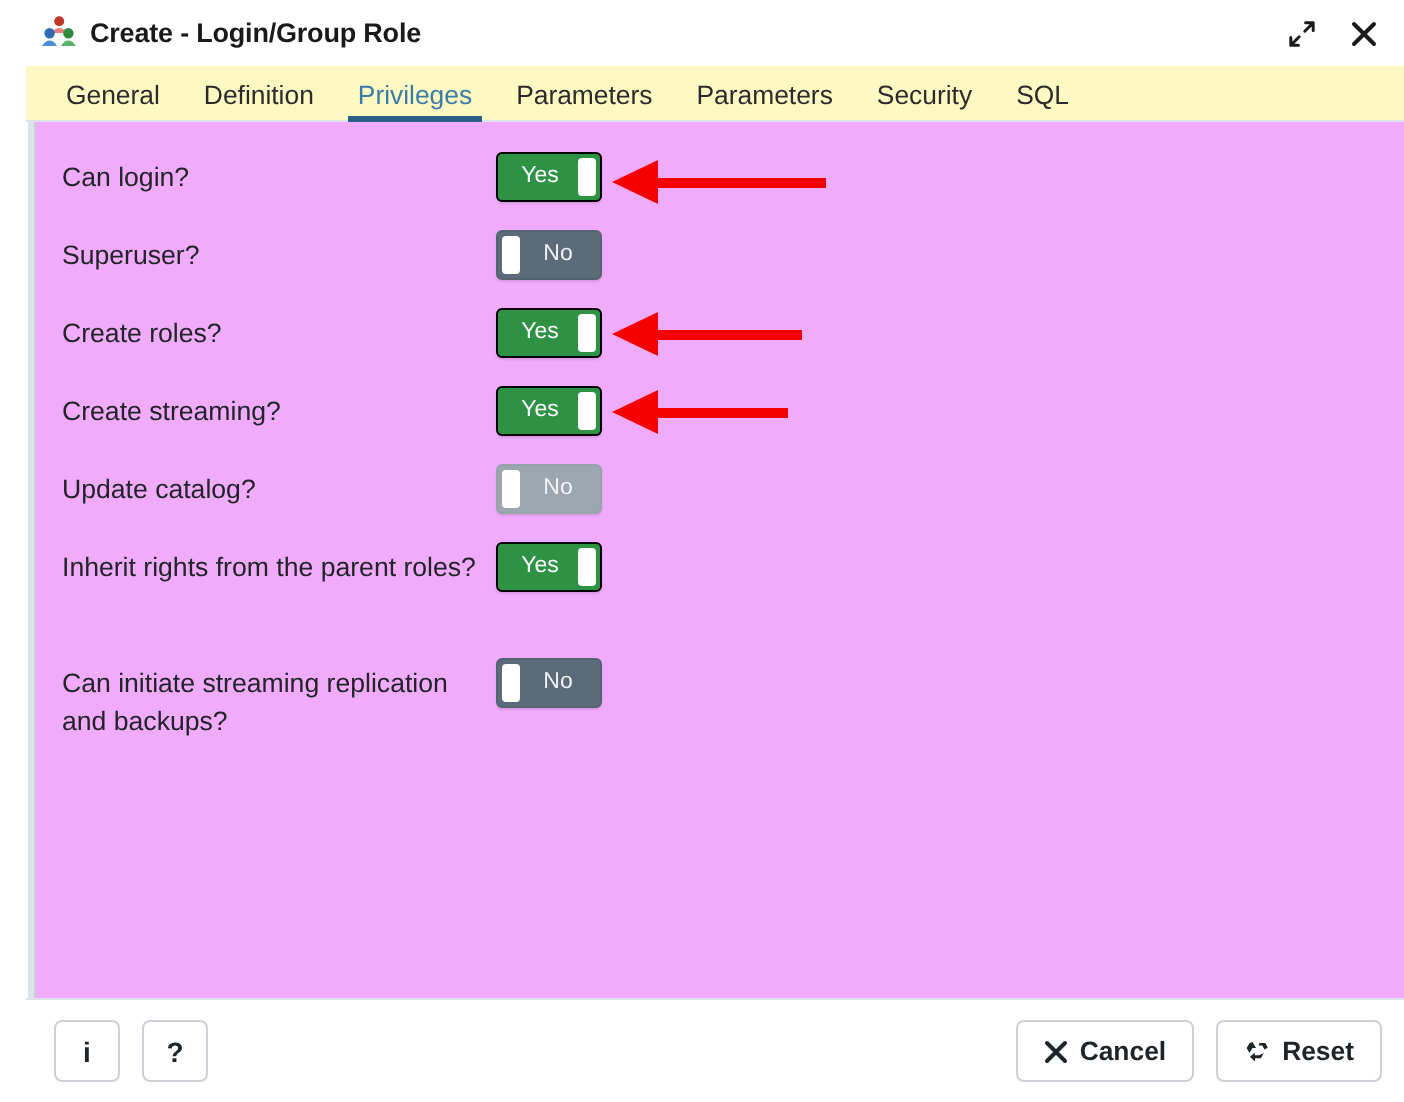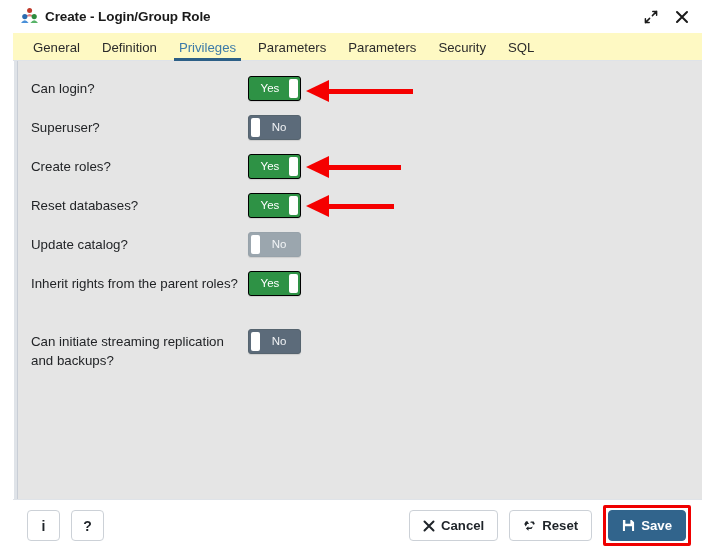--- a/index.html
+++ b/index.html
@@ -98,21 +98,21 @@
     right: 6px;
     bottom: -1px;
     height: 3px;
     background: #2c5f86;
   }
 
   
   .content-wrap {
     flex: 1 1 auto;
     position: relative;
-    background: #e5e5e5;
+    background: #f0abfc;
     border-left: 1px solid #ffffff;
     overflow: hidden;
   }
   .content-wrap::before {
     content: "";
     position: absolute;
     left: 0; top: 0; bottom: 0;
     width: 3px;
     background: #dfe3e8;
   }
@@ -350,21 +350,21 @@
             <span class="knob"></span>
           </div>
         </div>
         <div class="arrow" style="left:292px; top:3px; width:95px;">
           <span class="shaft" style="left:20px; right:0;"></span>
           <span class="head"></span>
         </div>
       </div>
 
       <div class="row">
-        <div class="row-label">Reset databases?</div>
+        <div class="row-label">Create streaming?</div>
         <div class="row-control">
           <div class="toggle yes">
             <span class="t-label">Yes</span>
             <span class="knob"></span>
           </div>
         </div>
         <div class="arrow" style="left:292px; top:3px; width:88px;">
           <span class="shaft" style="left:20px; right:0;"></span>
           <span class="head"></span>
         </div>
@@ -424,28 +424,16 @@
       <div class="btn">
         <span class="ico">
           <svg width="13" height="13" viewBox="0 0 16 16">
             <path d="M5.2 2.4 L7.4 6.2 L5.2 6.2 L3.4 9.2 L1.6 6.2 L3.4 3.2 Z" fill="#1f2429"></path>
             <path d="M9.6 3.0 L13.2 3.0 L14.6 6.0 L12.6 7.0 L11.2 4.6 L9.0 4.6 Z" fill="#1f2429"></path>
             <path d="M12.2 9.2 L10.4 12.4 L6.8 12.4 L6.8 14.4 L3.6 11.6 L6.6 9.0 L6.6 10.6 L9.4 10.6 Z" fill="#1f2429"></path>
           </svg>
         </span>
         <span>Reset</span>
       </div>
-      <div class="save-wrap">
-        <div class="btn primary">
-          <span class="ico">
-            <svg width="13" height="13" viewBox="0 0 14 14">
-              <path d="M1 1 H10.4 L13 3.6 V13 H1 Z" fill="#ffffff"></path>
-              <rect x="3.6" y="1" width="5.4" height="4.1" fill="#31648c"></rect>
-              <rect x="3.2" y="7.8" width="7.6" height="5.2" fill="#31648c"></rect>
-            </svg>
-          </span>
-          <span>Save</span>
-        </div>
-      </div>
     </div>
   </div>
 
 </div>
 
 </body></html>

